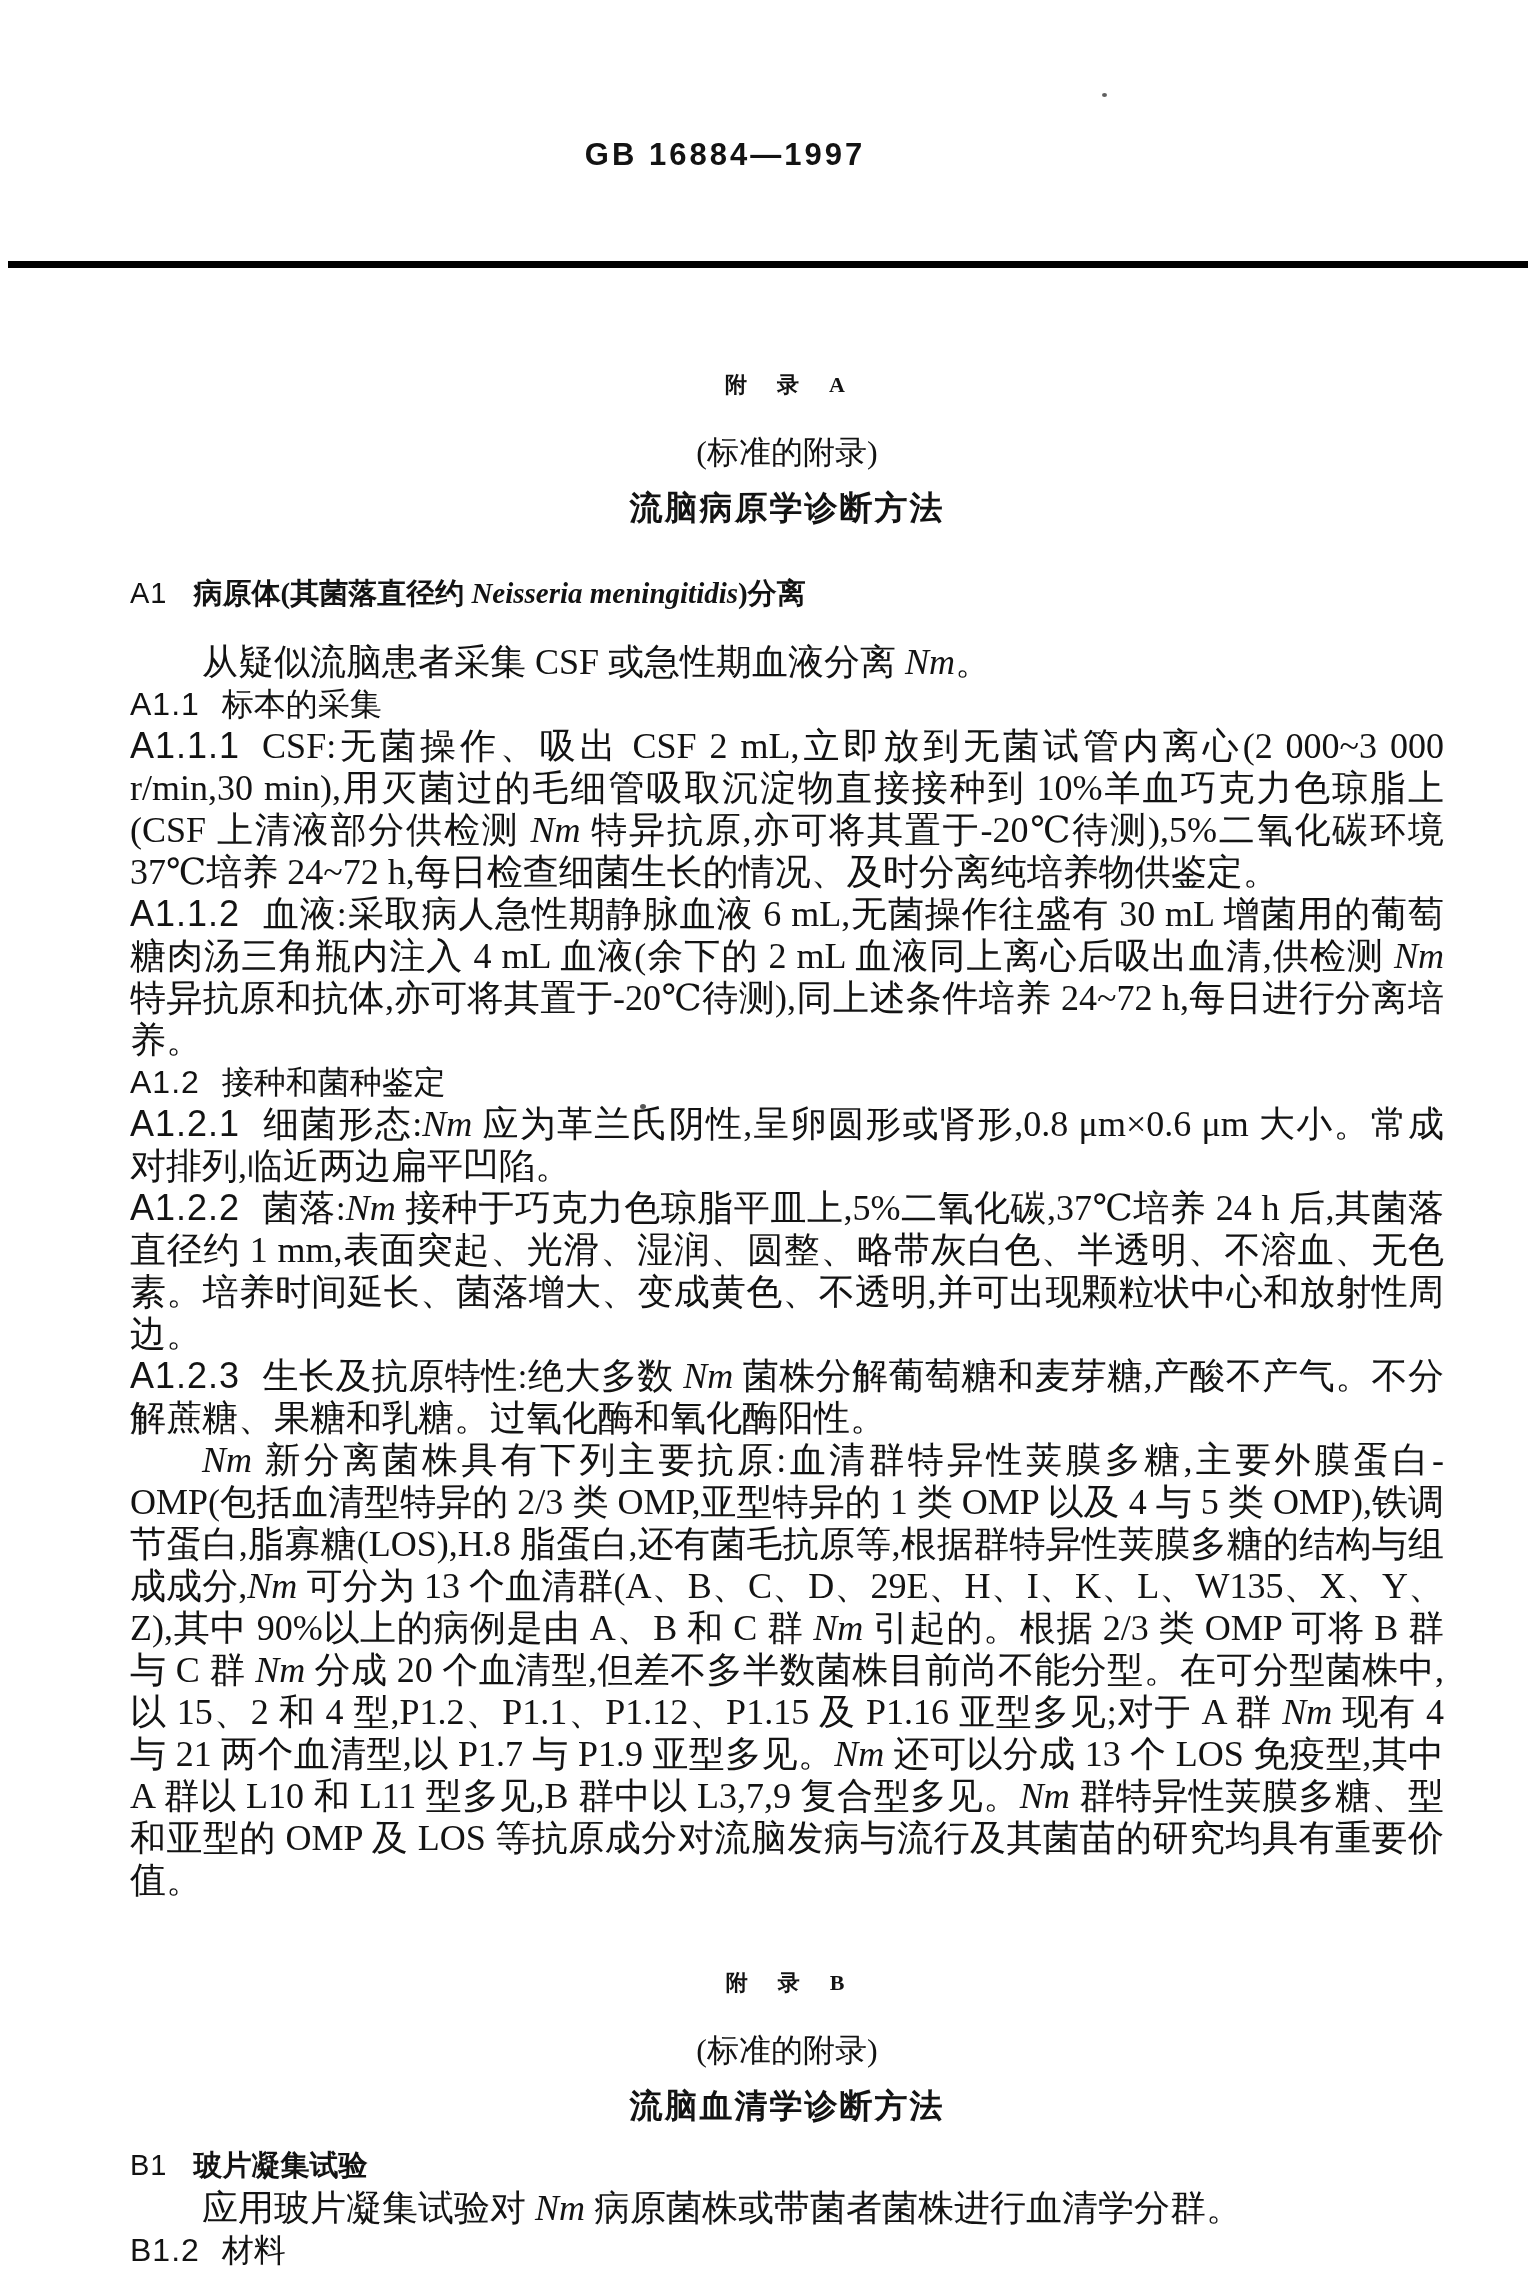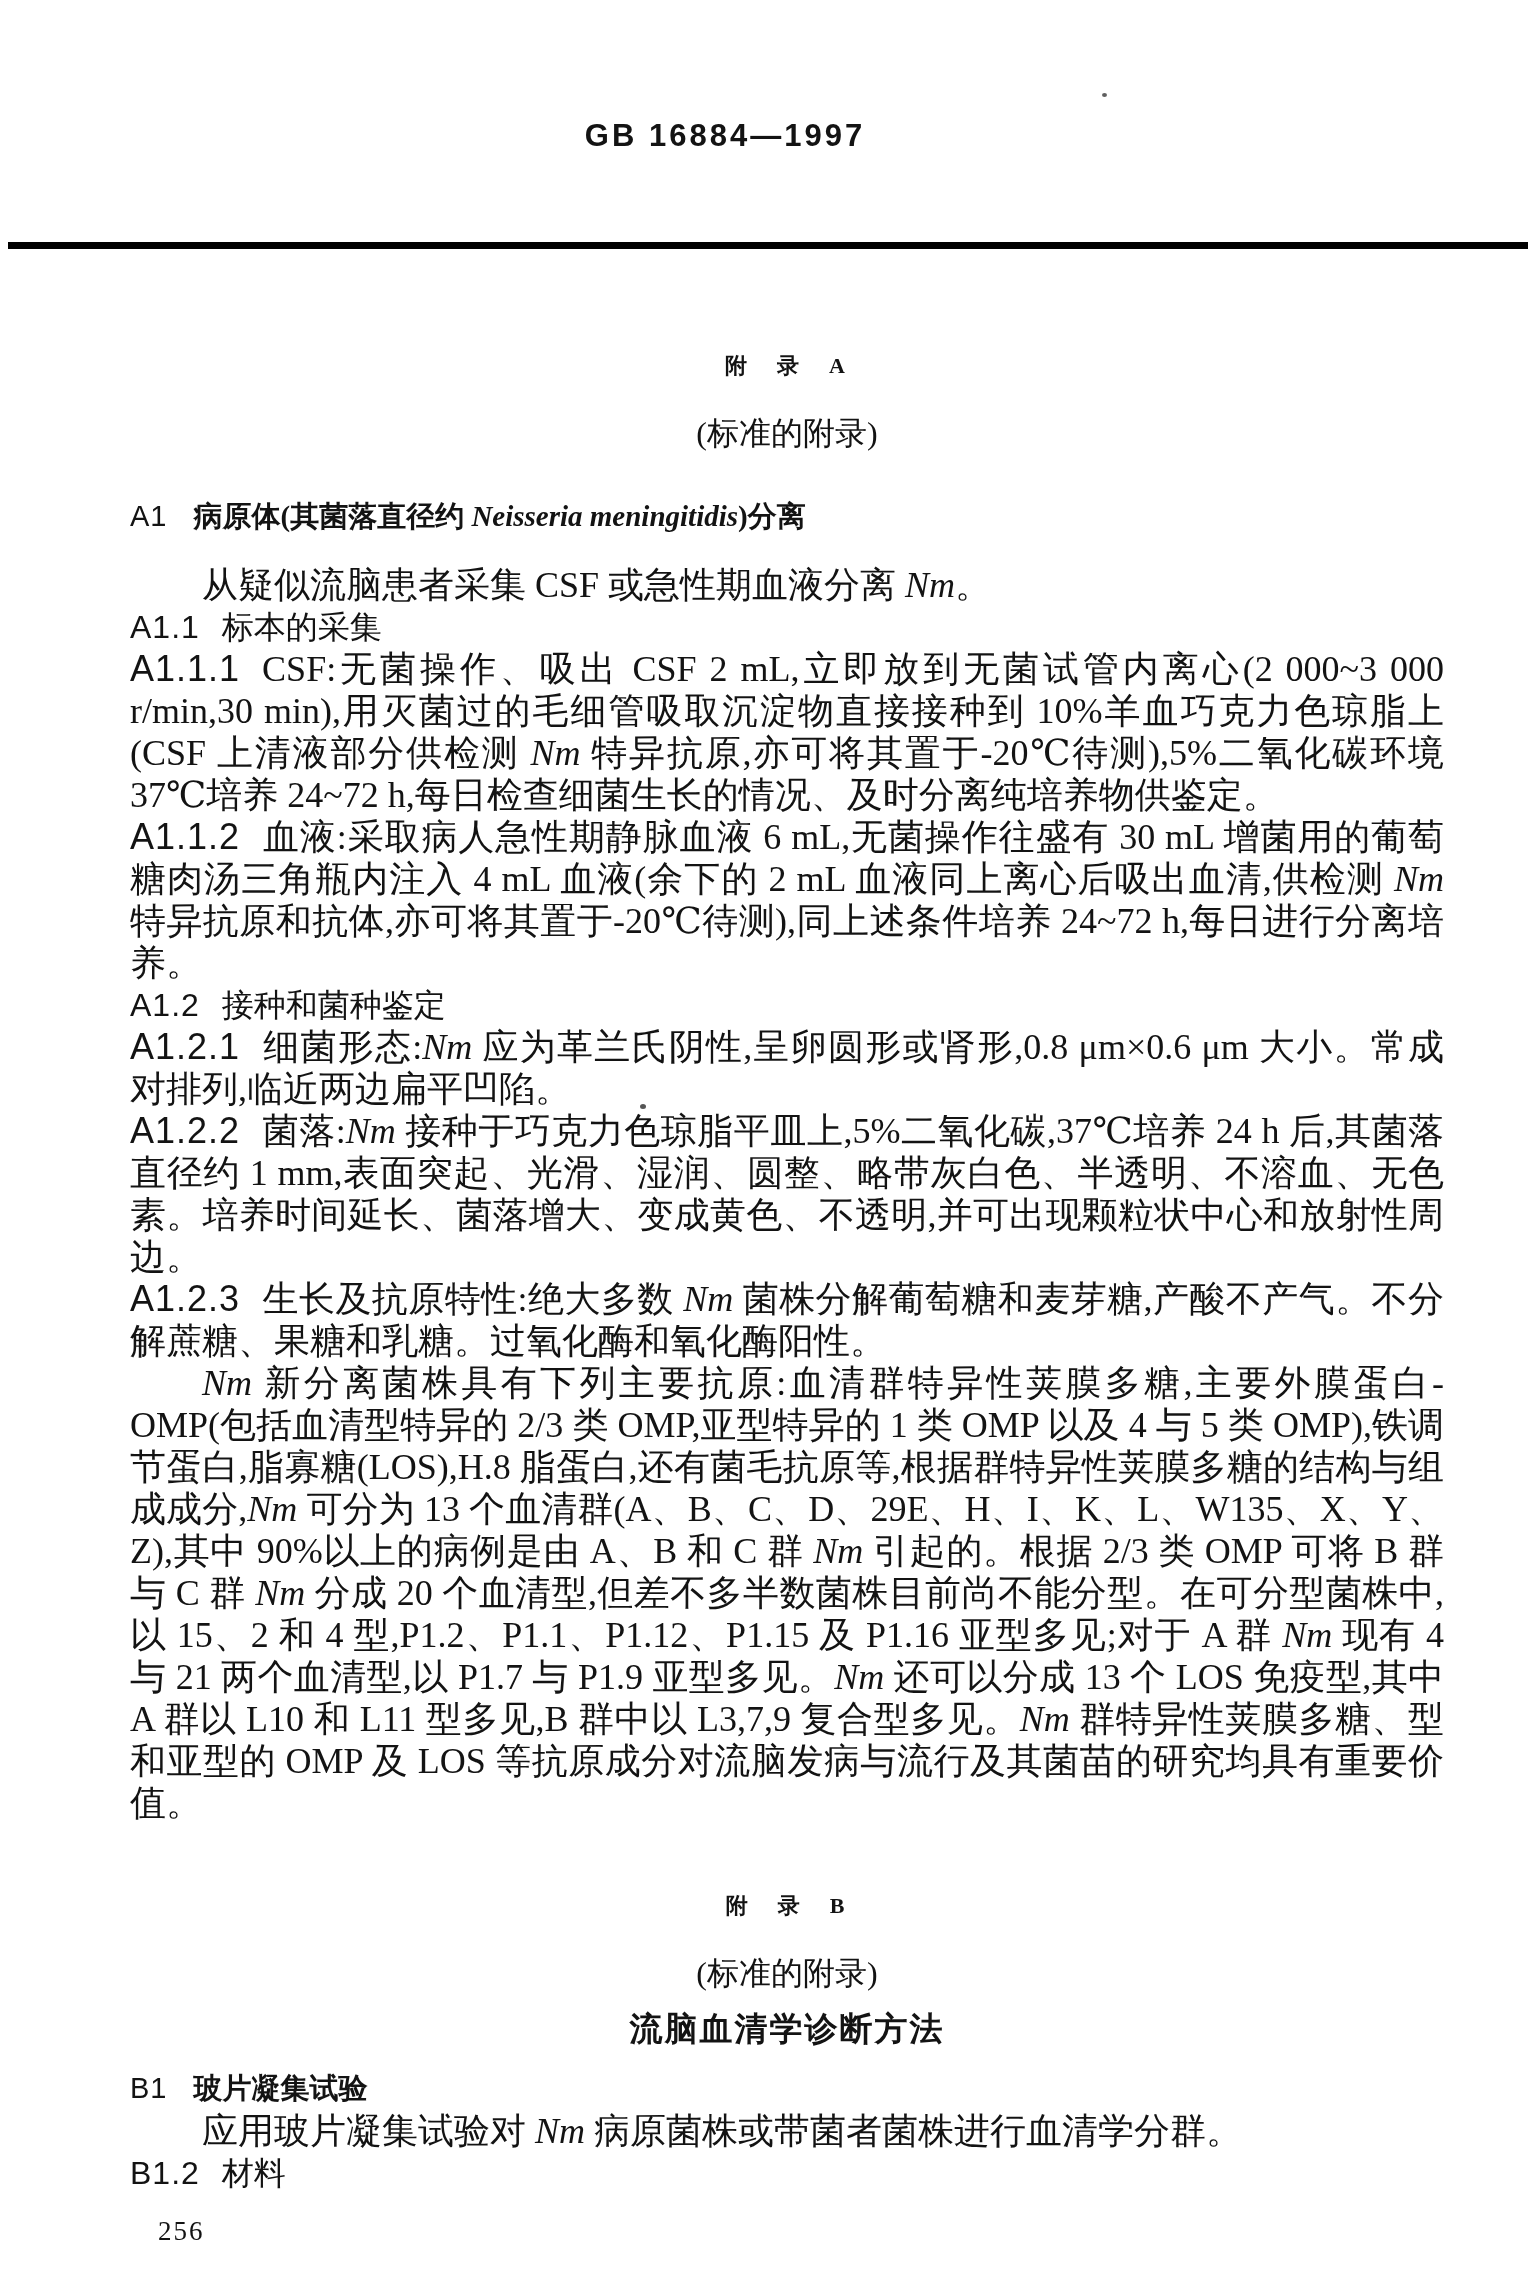--- a/index.html
+++ b/index.html
@@ -12,20 +12,21 @@
   }
   .page { padding: 118px 92px 0 130px; }
 
   .doc-code {
     text-align: center;
     transform: translateX(-62px);
     font-family: "Liberation Sans", "DejaVu Sans", sans-serif;
     font-weight: 700;
     font-size: 31px;
     letter-spacing: 3px;
+    margin-top: 19px;
   }
   .header-rule {
     height: 7px; background: #000;
     margin: 88px -84px 0 -122px;
   }
 
   .appendix-head { text-align: center; }
   .appendix-head.first { margin-top: 95px; }
   .appendix-head.second { margin-top: 60px; }
   .appendix-label { font-weight: 700; font-size: 22px; line-height: 44px; letter-spacing: 4px; }
@@ -62,20 +63,21 @@
 <body>
 
 <div class="page">
 
   <div class="doc-code">GB 16884—1997</div>
   <div class="header-rule"></div>
 
   <div class="appendix-head first">
     <div class="appendix-label">附　录　A</div>
     <div class="appendix-note">(标准的附录)</div>
+    <div class="appendix-title">流脑病原学诊断方法</div>
   </div>
 
   <p class="clause-h1 a1">
     <span class="num">A1</span><span><span>病原体(其菌落直径约 </span><i>Neisseria meningitidis</i><span>)分离</span></span>
   </p>
 
   <p class="para indent intro"><span>从疑似流脑患者采集 CSF 或急性期血液分离 </span><i>Nm</i><span>。</span></p>
 
   <p class="clause-h2">
     <span class="num">A1.1</span><span>标本的采集</span>

